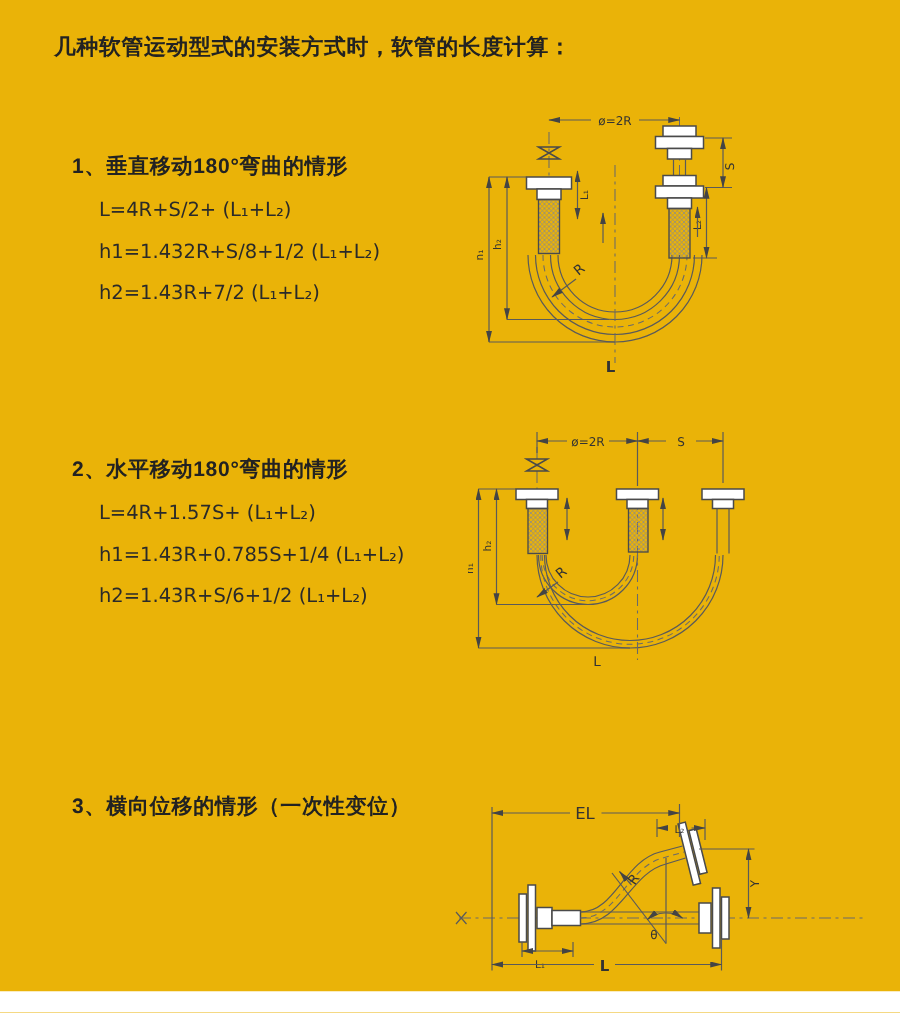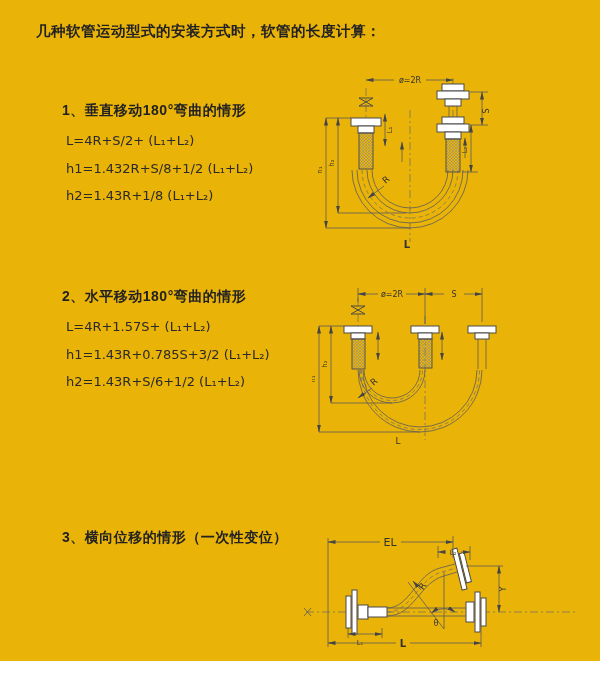--- a/index.html
+++ b/index.html
@@ -5,22 +5,22 @@
   html,body{margin:0;padding:0;background:#ffffff;}
   #page{
     position:relative;width:600px;height:661px;background:#eab308;overflow:hidden;
     font-family:"Liberation Sans","DejaVu Sans",sans-serif;color:#1e1e1e;
   }
   .doc-title{
     position:absolute;left:36px;top:22px;font-size:14.5px;font-weight:bold;
     letter-spacing:0.5px;color:#222;
   }
   .section{position:absolute;left:46px;}
-  #sec1{top:102px;} #sec2{top:288px;} #sec3{top:529px;}
-  .sec-heading{font-size:14px;font-weight:bold;color:#222;margin:0 0 7px 16px;letter-spacing:0.5px;}
+  #sec1{top:102px;} #sec2{top:304px;} #sec3{top:529px;}
+  .sec-heading{font-size:14px;font-weight:bold;color:#222;margin:0 0 7px 2px;letter-spacing:0.5px;}
   .formulas{margin:0;padding-left:20px;font-family:"DejaVu Sans","Liberation Sans",sans-serif;}
   .formula{font-size:13px;line-height:27.5px;color:#2a2a2a;white-space:pre;}
   .dwg{position:absolute;}
   #dwg1{left:318px;top:70px;} #dwg2{left:312px;top:282px;} #dwg3{left:298px;top:528px;}
   svg{display:block;}
   svg text{font-family:"DejaVu Sans","Liberation Sans",sans-serif;fill:#333;}
   .ln{stroke:#4a4a4a;stroke-width:1;fill:none;}
   .thin{stroke:#5a5a5a;stroke-width:0.8;fill:none;}
   .cl{stroke:#6a6a6a;stroke-width:0.7;fill:none;stroke-dasharray:8 3 2 3;}
   .hosed{stroke:#6a6a6a;stroke-width:0.7;fill:none;stroke-dasharray:4 3;}
@@ -32,29 +32,29 @@
 
 <div id="page">
 
   <div class="doc-title">几种软管运动型式的安装方式时，软管的长度计算：</div>
 
   <div class="section" id="sec1">
     <div class="sec-heading">1、垂直移动180°弯曲的情形</div>
     <div class="formulas">
       <div class="formula">L=4R+S/2+ (L₁+L₂)</div>
       <div class="formula">h1=1.432R+S/8+1/2 (L₁+L₂)</div>
-      <div class="formula">h2=1.43R+1/8 (L₁+L₂)</div>
+      <div class="formula">h2=1.43R+7/2 (L₁+L₂)</div>
     </div>
   </div>
 
   <div class="section" id="sec2">
     <div class="sec-heading">2、水平移动180°弯曲的情形</div>
     <div class="formulas">
       <div class="formula">L=4R+1.57S+ (L₁+L₂)</div>
-      <div class="formula">h1=1.43R+0.785S+3/2 (L₁+L₂)</div>
+      <div class="formula">h1=1.43R+0.785S+1/4 (L₁+L₂)</div>
       <div class="formula">h2=1.43R+S/6+1/2 (L₁+L₂)</div>
     </div>
   </div>
 
   <div class="section" id="sec3">
     <div class="sec-heading">3、横向位移的情形（一次性变位）</div>
   </div>
 
   <div class="dwg" id="dwg1">
     <svg width="262" height="185" viewBox="0 0 262 185">

